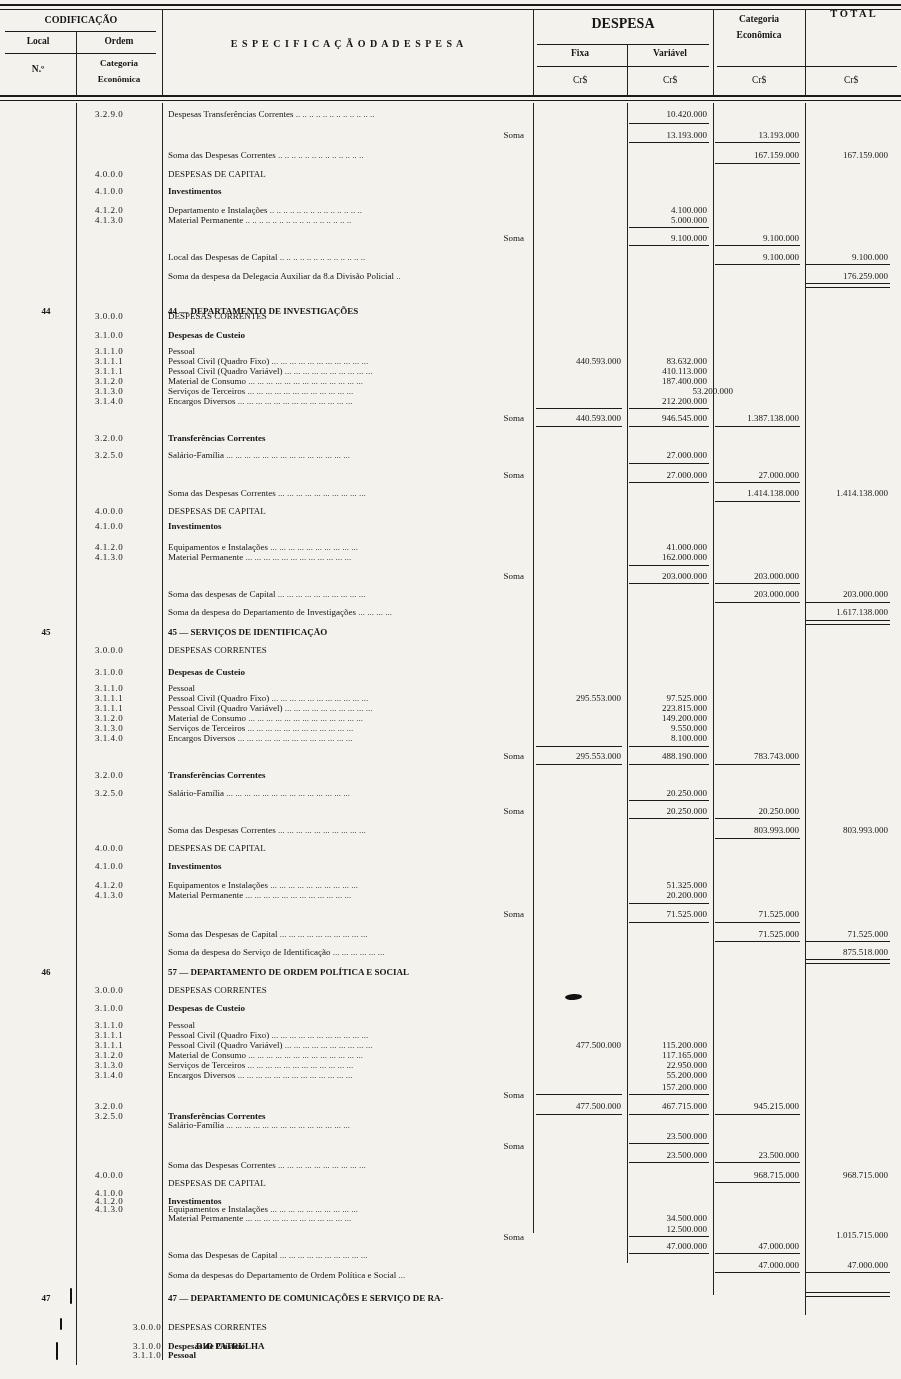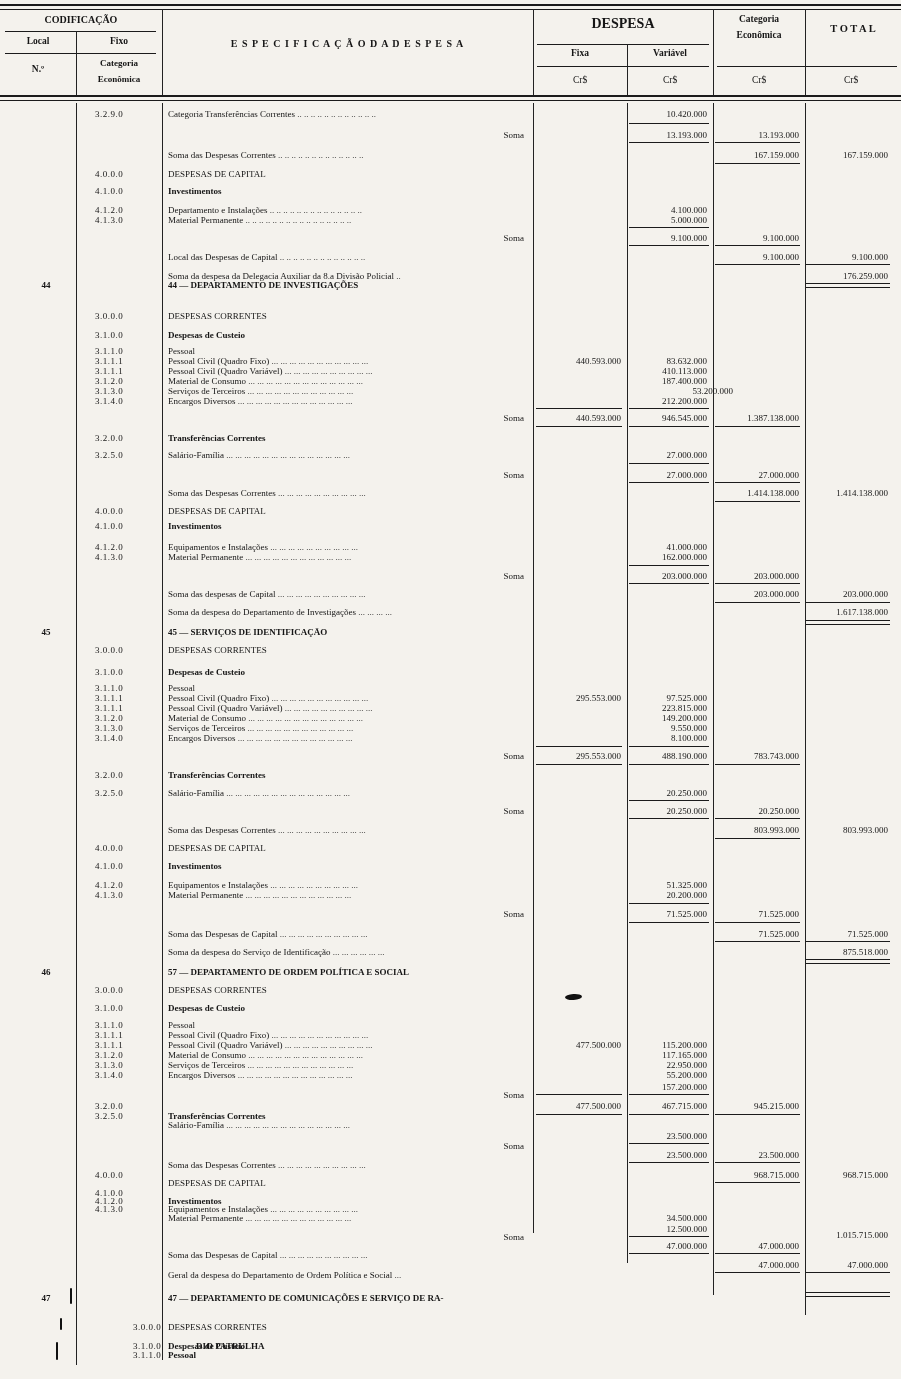--- a/index.html
+++ b/index.html
@@ -27,37 +27,37 @@
 <body>
 
 <div class="page">
 
   <div class="hline thick" style="left:0;top:4;width:901px;top:4px;"></div>
   <div class="hline" style="left:0;top:9px;width:901px;"></div>
 
   <div class="hcell" style="left:0;top:14px;width:162px;font-size:10px;">CODIFICAÇÃO</div>
   <div class="hline" style="left:5px;top:31px;width:151px;"></div>
   <div class="hcell" style="left:0;top:36px;width:76px;font-size:9.5px;">Local</div>
-  <div class="hcell" style="left:76px;top:36px;width:86px;font-size:9.5px;">Fixo</div>
+  <div class="hcell" style="left:76px;top:36px;width:86px;font-size:9.5px;">Ordem</div>
   <div class="hline" style="left:5px;top:53px;width:151px;"></div>
   <div class="hcell" style="left:0;top:64px;width:76px;font-size:9.5px;">N.º</div>
   <div class="hcell" style="left:76px;top:58px;width:86px;font-size:9px;">Categoria</div>
   <div class="hcell" style="left:76px;top:74px;width:86px;font-size:9px;">Econômica</div>
 
   <div class="hcell" style="left:162px;top:38px;width:371px;font-size:10px;letter-spacing:1px;">E S P E C I F I C A Ç Ã O   D A   D E S P E S A</div>
 
   <div class="hcell" style="left:533px;top:16px;width:180px;font-size:14px;">DESPESA</div>
   <div class="hline" style="left:537px;top:44px;width:172px;"></div>
   <div class="hcell" style="left:533px;top:48px;width:94px;font-size:9.5px;">Fixa</div>
   <div class="hcell" style="left:627px;top:48px;width:86px;font-size:9.5px;">Variável</div>
   <div class="hline" style="left:537px;top:66px;width:172px;"></div>
 
   <div class="hcell" style="left:713px;top:14px;width:92px;font-size:9.5px;">Categoria</div>
   <div class="hcell" style="left:713px;top:30px;width:92px;font-size:9.5px;">Econômica</div>
-  <div class="hcell" style="left:805px;top:23px;width:96px;font-size:10.5px;">T O T A L</div>
+  <div class="hcell" style="left:805px;top:8px;width:96px;font-size:10.5px;">T O T A L</div>
   <div class="hline" style="left:717px;top:66px;width:180px;"></div>
 
   <div class="hcell" style="left:533px;top:75px;width:94px;font-size:9.5px;font-weight:normal;">Cr$</div>
   <div class="hcell" style="left:627px;top:75px;width:86px;font-size:9.5px;font-weight:normal;">Cr$</div>
   <div class="hcell" style="left:713px;top:75px;width:92px;font-size:9.5px;font-weight:normal;">Cr$</div>
   <div class="hcell" style="left:805px;top:75px;width:92px;font-size:9.5px;font-weight:normal;">Cr$</div>
 
   <div class="vline" style="left:162px;top:9px;height:86px;"></div>
   <div class="vline" style="left:76px;top:31px;height:64px;"></div>
   <div class="vline" style="left:533px;top:9px;height:86px;"></div>
@@ -137,21 +137,21 @@
       <div class="hline" style="left: 629px; top: 1253px; width: 80px;"></div>
       <div class="hline" style="left: 715px; top: 1253px; width: 85px;"></div>
       <div class="hline" style="left: 715px; top: 1272px; width: 85px;"></div>
       <div class="hline" style="left: 806px; top: 1272px; width: 84px;"></div>
       <div class="hline" style="left: 806px; top: 1292px; width: 84px;"></div>
       <div class="hline" style="left: 806px; top: 1296px; width: 84px;"></div>
     </div>
   <div id="rows">
       <div class="row" style="top: 109px;">
         <span class="cell code">3.2.9.0</span>
-        <span class="cell lab">Categoria Transferências Correntes .. .. .. .. .. .. .. .. .. .. .. ..</span>
+        <span class="cell lab">Despesas Transferências Correntes .. .. .. .. .. .. .. .. .. .. .. ..</span>
         <span class="cell val" style="left: 628px; width: 79px;">10.420.000</span>
       </div>
       <div class="row" style="top: 130px;">
         <span class="cell somalab">Soma</span>
         <span class="cell val" style="left: 628px; width: 79px;">13.193.000</span>
         <span class="cell val" style="left: 714px; width: 85px;">13.193.000</span>
       </div>
       <div class="row" style="top: 150px;">
         <span class="cell lab">Soma das Despesas Correntes .. .. .. .. .. .. .. .. .. .. .. .. ..</span>
         <span class="cell val" style="left: 714px; width: 85px;">167.159.000</span>
@@ -182,21 +182,21 @@
       </div>
       <div class="row" style="top: 252px;">
         <span class="cell lab">Local das Despesas de Capital .. .. .. .. .. .. .. .. .. .. .. .. ..</span>
         <span class="cell val" style="left: 714px; width: 85px;">9.100.000</span>
         <span class="cell val" style="left: 806px; width: 82px;">9.100.000</span>
       </div>
       <div class="row" style="top: 271px;">
         <span class="cell lab">Soma da despesa da Delegacia Auxiliar da 8.a Divisão Policial ..</span>
         <span class="cell val" style="left: 806px; width: 82px;">176.259.000</span>
       </div>
-      <div class="row" style="top: 280px;">
+      <div class="row" style="top: 306px;">
         <span class="cell loc">44</span>
         <span class="cell lab b">44 — DEPARTAMENTO DE INVESTIGAÇÕES</span>
       </div>
       <div class="row" style="top: 311px;">
         <span class="cell code">3.0.0.0</span>
         <span class="cell lab">DESPESAS CORRENTES</span>
       </div>
       <div class="row" style="top: 330px;">
         <span class="cell code">3.1.0.0</span>
         <span class="cell lab b">Despesas de Custeio</span>
@@ -494,21 +494,21 @@
         <span class="cell val" style="left: 714px; width: 85px;">47.000.000</span>
       </div>
       <div class="row" style="top: 1250px;">
         <span class="cell lab">Soma das Despesas de Capital ... ... ... ... ... ... ... ... ... ...</span>
       </div>
       <div class="row" style="top: 1260px;">
         <span class="cell val" style="left: 714px; width: 85px;">47.000.000</span>
         <span class="cell val" style="left: 806px; width: 82px;">47.000.000</span>
       </div>
       <div class="row" style="top: 1270px;">
-        <span class="cell lab">Geral da despesa do Departamento de Ordem Política e Social ...</span>
+        <span class="cell lab">Soma da despesas do Departamento de Ordem Política e Social ...</span>
       </div>
       <div class="row" style="top: 1230px;">
         <span class="cell val" style="left: 806px; width: 82px;">1.015.715.000</span>
       </div>
       <div class="row" style="top: 1293px;">
         <span class="cell loc">47</span>
         <span class="cell lab b">47 — DEPARTAMENTO DE COMUNICAÇÕES E SERVIÇO DE RA-</span>
       </div>
       <div class="row" style="top: 1303px;">
         <span class="cell lab b" style="left: 196px; margin-top: 38px;">DIO PATRULHA</span>

